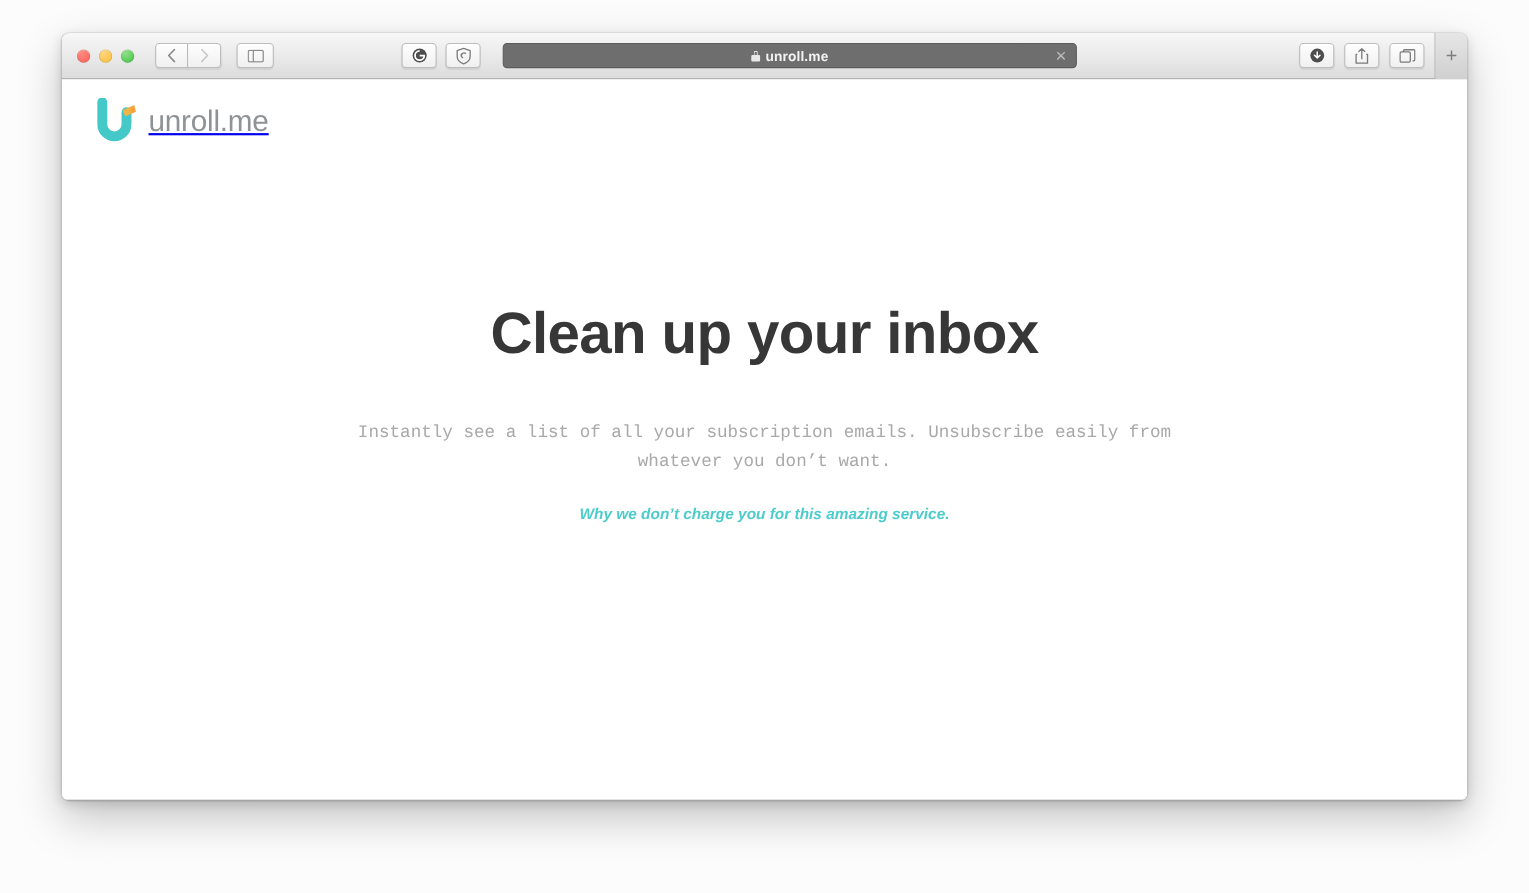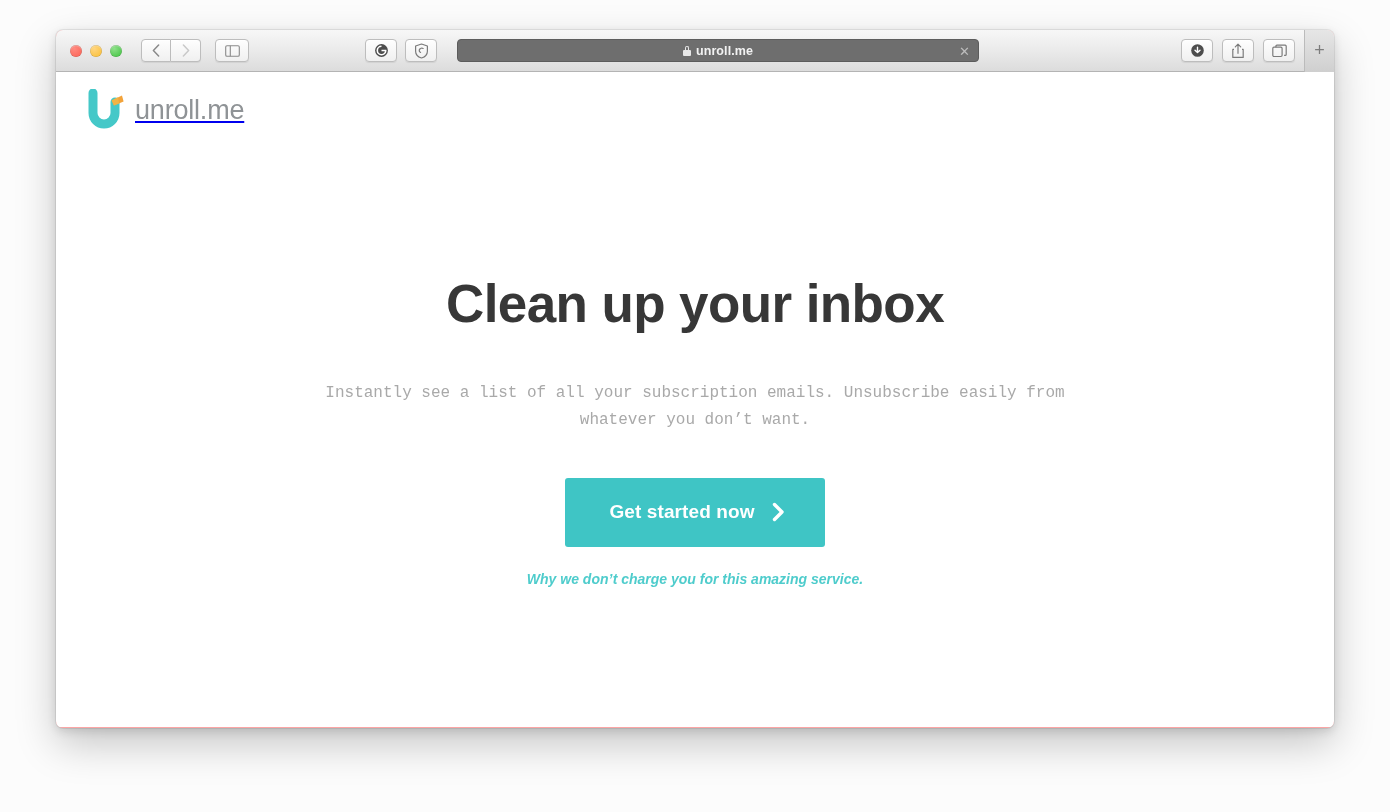--- a/index.html
+++ b/index.html
@@ -13,21 +13,21 @@
   }
 
   
   .browser-window {
     position: absolute;
     left: 56px;
     top: 30px;
     width: 1278px;
     height: 698px;
     border-radius: 7px;
-    background: #fca5a5;
+    background: #a3a3a3;
     box-shadow: 0 16px 40px rgba(0,0,0,0.22),
                 0 3px 10px rgba(0,0,0,0.12),
                 0 0 0 1px rgba(0,0,0,0.07);
     overflow: hidden;
   }
 
   
   .toolbar {
     position: relative;
     height: 42px;
@@ -311,23 +311,17 @@
         </svg>
         <span class="logo-text">unroll.me</span>
       </a>
 
     </header>
 
     <section class="hero">
       <h1>Clean up your inbox</h1>
       <p>Instantly see a list of all your subscription emails. Unsubscribe easily from whatever you don’t want.</p>
 
-      <button class="cta-btn">
-        <span>Get started now</span>
-        <svg class="cta-chevron" width="13" height="20" viewBox="0 0 13 20">
-          <path d="M2.5 2.5 L10 10 L2.5 17.5" fill="none" stroke="#ffffff" stroke-width="3.4" stroke-linecap="round" stroke-linejoin="round"></path>
-        </svg>
-      </button>
 
       <a class="subtle-link" href="#">Why we don’t charge you for this amazing service.</a>
     </section>
   </div>
 </div>
 
 </body></html>

